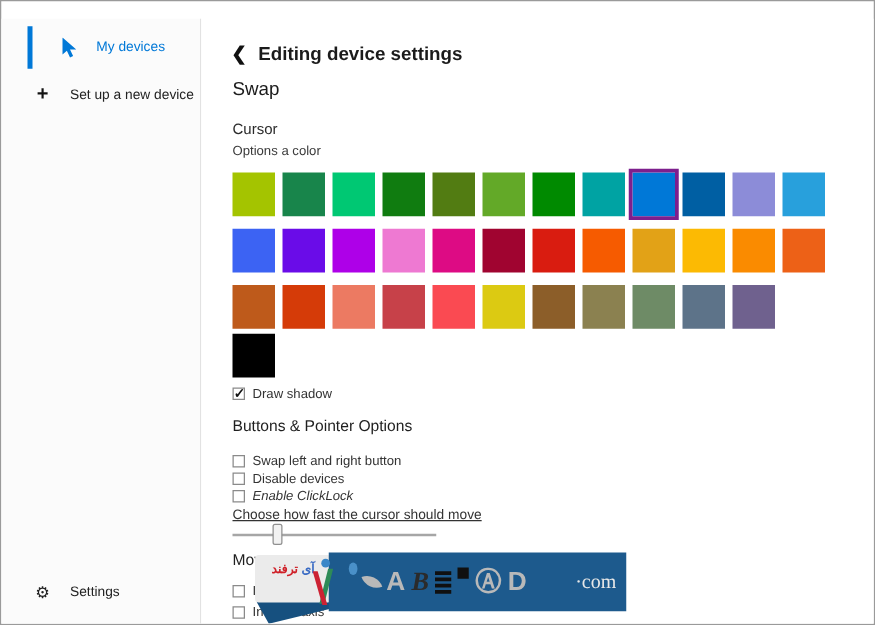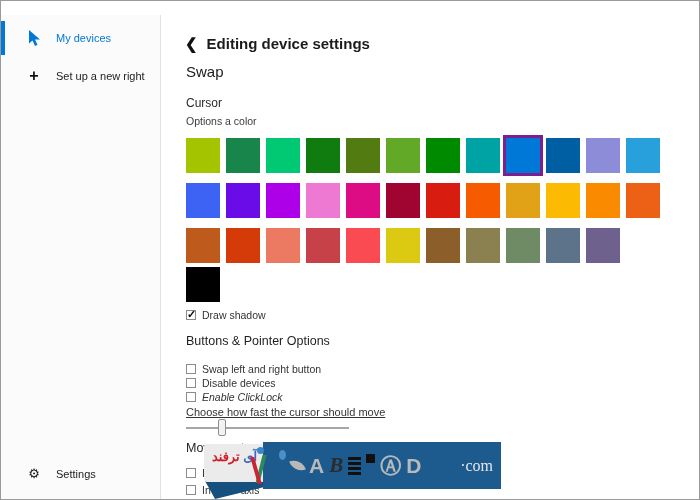--- a/index.html
+++ b/index.html
@@ -43,21 +43,21 @@
   .cb-row{display:flex;align-items:center;gap:6px;font-size:10.5px;color:#333;height:12px;}
   .cb{width:10px;height:10px;border:1px solid #8a8a8a;background:#fff;position:relative;flex:none;}
   .cb.on::after{content:"✓";position:absolute;left:0px;top:-3px;font-size:11px;color:#111;font-weight:700;}
   .sec-h{font-size:12.5px;color:#1f1f1f;}
   
   .slider{top:404px;left:25px;width:163px;height:18px;}
   .slider-track{position:absolute;top:8px;left:0;right:0;height:2px;background:#a6a6a6;}
   .slider-thumb{position:absolute;top:0;width:8px;height:17px;background:#f2f2f2;border:1px solid #8f8f8f;border-radius:2px;}
   
   .wm-gray{position:absolute;left:203px;top:443px;width:61px;height:38px;background:#ebebeb;border-radius:3px;z-index:11;display:flex;align-items:flex-start;justify-content:center;padding-top:5px;}
-  .wm-fa{direction:rtl;font-size:13px;font-weight:700;white-space:nowrap;}
+  .wm-fa{direction:rtl;font-size:10px;font-weight:700;white-space:nowrap;}
   .wm-fa .w1{color:#3a6bc4;}
   .wm-fa .w2{color:#cf2028;}
   .wm-banner{position:absolute;left:262px;top:441px;width:238px;height:47px;background:#1d5a8d;z-index:12;display:flex;align-items:center;padding:0 8px 0 16px;gap:5px;overflow:visible;}
   .wm-ribbon{position:absolute;left:204px;top:480px;width:84px;height:18px;background:#16507f;z-index:10;clip-path:polygon(0 0,100% 0,12% 100%);}
   .wm-person{position:absolute;left:-10px;top:5px;width:16px;height:38px;z-index:13;}
   .wm-head{position:absolute;left:4px;top:0;width:7px;height:7px;border-radius:50%;background:#3a87c8;}
   .wm-bodyg{position:absolute;left:6px;top:8px;width:4px;height:28px;background:#2e8b57;transform:skewX(-14deg);}
   .wm-bodyr{position:absolute;left:1px;top:10px;width:4px;height:27px;background:#cc2233;transform:skewX(16deg);}
   .wm-idot{width:7px;height:10px;border-radius:50%;background:#4a90c8;margin-bottom:22px;}
   .wm-leaf{width:13px;height:13px;background:#b9b9b9;border-radius:0 100% 0 100%;transform:rotate(-20deg);flex:none;}
@@ -70,31 +70,31 @@
 </style>
 </head>
 <body>
 
 <div class="window">
 
 
   <div class="body-row">
 
     <div class="sidebar">
-      <div class="side-item selected" style="top:6px;">
+      <div class="side-item selected" style="top:6px;margin-left:21px;">
         <span class="ico">
           <svg width="13" height="17" viewBox="0 0 13 17">
               <path d="M1 0 L1 13.5 L4.5 10.5 L7 16 L9.5 14.8 L7 9.5 L12 9.5 Z" fill="#0078d7"></path>
             </svg>
         </span>
         <span>My devices</span>
       </div>
       <div class="side-item" style="top:44px;">
         <span class="ico plus-glyph">+</span>
-        <span>Set up a new right</span>
+        <span>Set up a new device</span>
       </div>
       <div class="side-item" style="bottom:8px;">
         <span class="ico gear-glyph">⚙</span>
         <span>Settings</span>
       </div>
     </div>
 
     <div class="main">
       <div class="abs back-row">
         <span class="back-chevron">❮</span>

